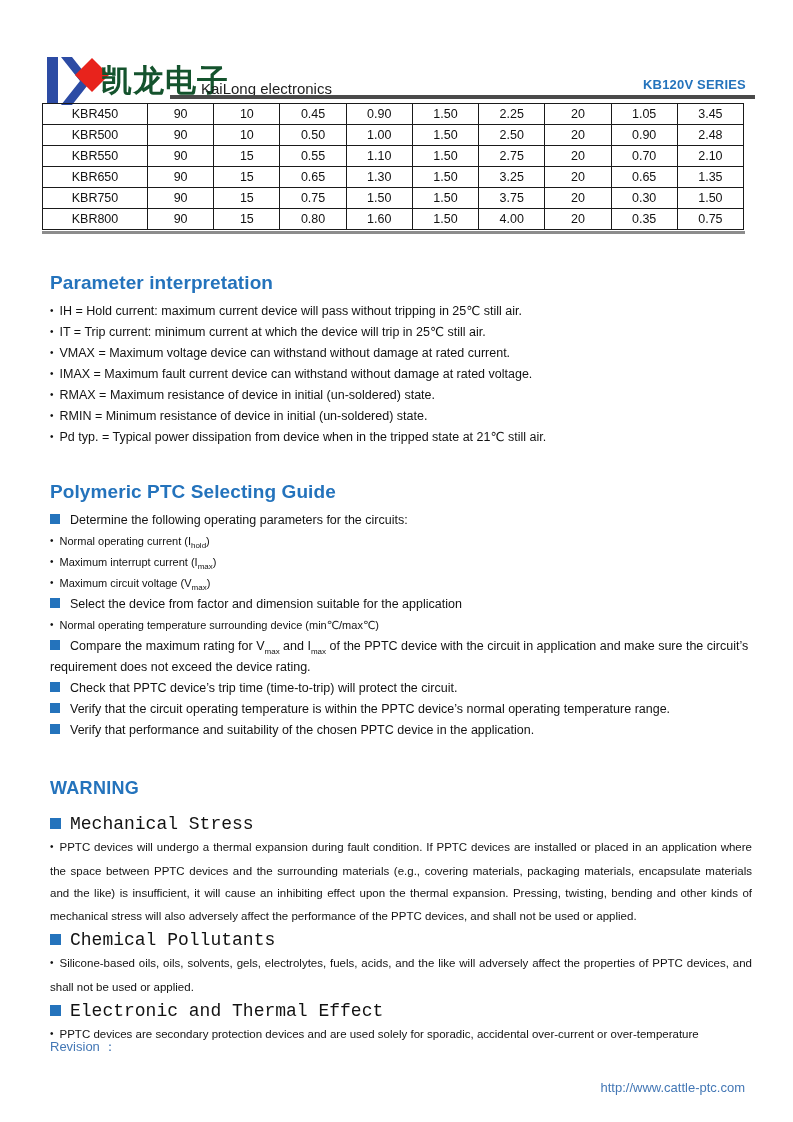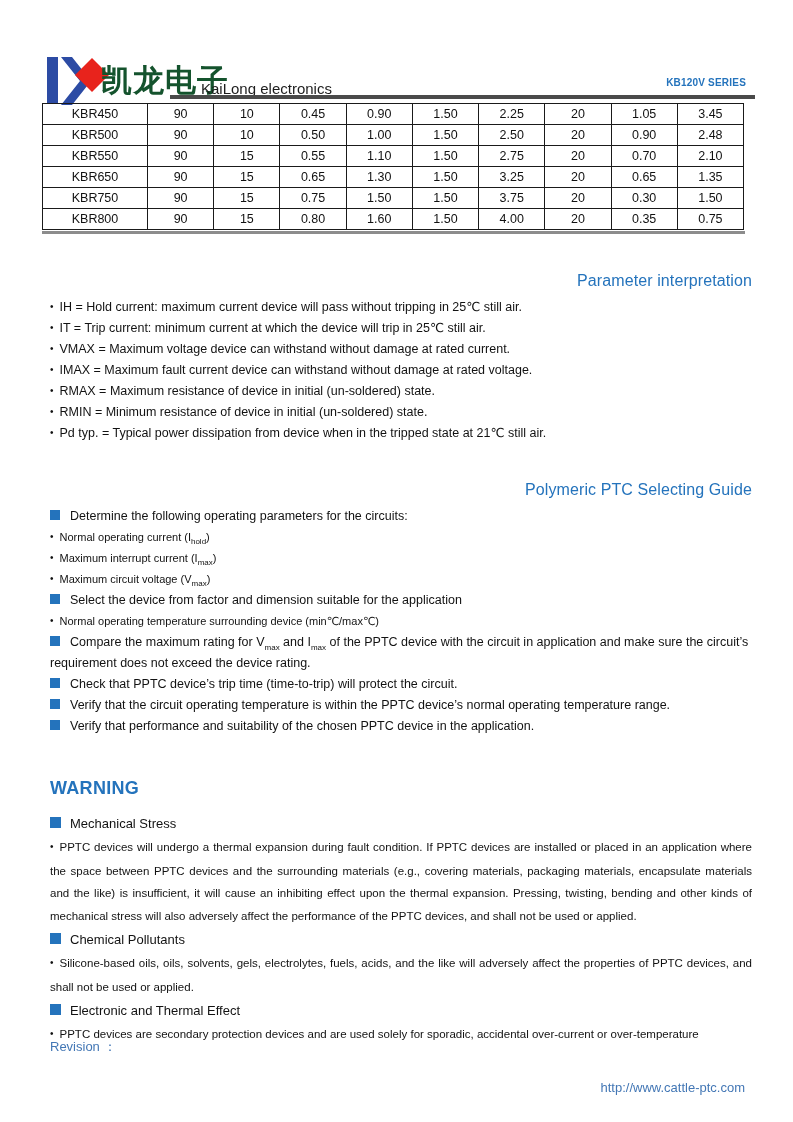--- a/index.html
+++ b/index.html
@@ -20,21 +20,21 @@
     position: absolute; left: 101px; top: 60px;
     font-size: 31px; font-weight: bold; color: #14532d;
     font-family: "DejaVu Sans", sans-serif; letter-spacing: 1px;
   }
   .company {
     position: absolute; left: 201px; top: 80px;
     font-size: 15px; color: #1d1d1d;
   }
   .series {
     position: absolute; right: 47px; top: 77px;
-    font-size: 10px; font-weight: bold; color: var(--heading-blue);
+    font-size: 13px; font-weight: bold; color: var(--heading-blue);
     letter-spacing: 0.2px;
   }
   .header-rule {
     position: absolute; left: 170px; top: 95px;
     width: 585px; height: 4px; background: var(--rule-gray);
   }
 
   
   table.ratings {
     position: absolute; left: 42px; top: 103px;
@@ -52,40 +52,40 @@
     width: 703px; height: 3px; background: #8c8c8c;
   }
 
   
   .section { position: absolute; left: 50px; width: 702px; }
   .sec-params { top: 272px; }
   .sec-guide  { top: 481px; }
   .sec-warn   { top: 778px; }
 
   h2.sec-title {
-    color: var(--heading-blue); font-size: 16px; font-weight: normal;
-    margin-bottom: 7px; letter-spacing: 0.1px; text-align: right;
+    color: var(--heading-blue); font-size: 19px; font-weight: bold;
+    margin-bottom: 7px; letter-spacing: 0.1px;
   }
   h1.warn-title {
     color: var(--heading-blue); font-size: 18px; font-weight: bold;
     margin-bottom: 13px; letter-spacing: 0.3px;
   }
 
   .param-item { font-size: 12.5px; line-height: 21px; color: #121212; }
   .dot-bullet { display: inline-block; margin-right: 6px; transform: translateY(-1px); font-size: 10px; }
 
   .guide-item { font-size: 12.5px; line-height: 21px; color: #121212; }
   .guide-item.small { font-size: 11px; }
   .sq-bullet {
     display: inline-block; width: 10px; height: 10px;
     background: var(--heading-blue); margin-right: 10px;
   }
   sub { font-size: 8px; line-height: 0; }
 
-  .warn-head { font-size: 13px; line-height: 24px; color: #121212; margin-top: 1px; }
+  .warn-head { font-size: 18px; line-height: 24px; color: #121212; margin-top: 1px; font-family: Liberation Mono, monospace; }
   .warn-head .sq-bullet { width: 11px; height: 11px; margin-right: 9px; }
   .warn-body {
     font-size: 11.5px; line-height: 22.5px; color: #121212;
     text-align: justify;
   }
 
   
   .footer-rev {
     position: absolute; left: 50px; top: 1038px;
     font-size: 13px; color: var(--footer-blue);

